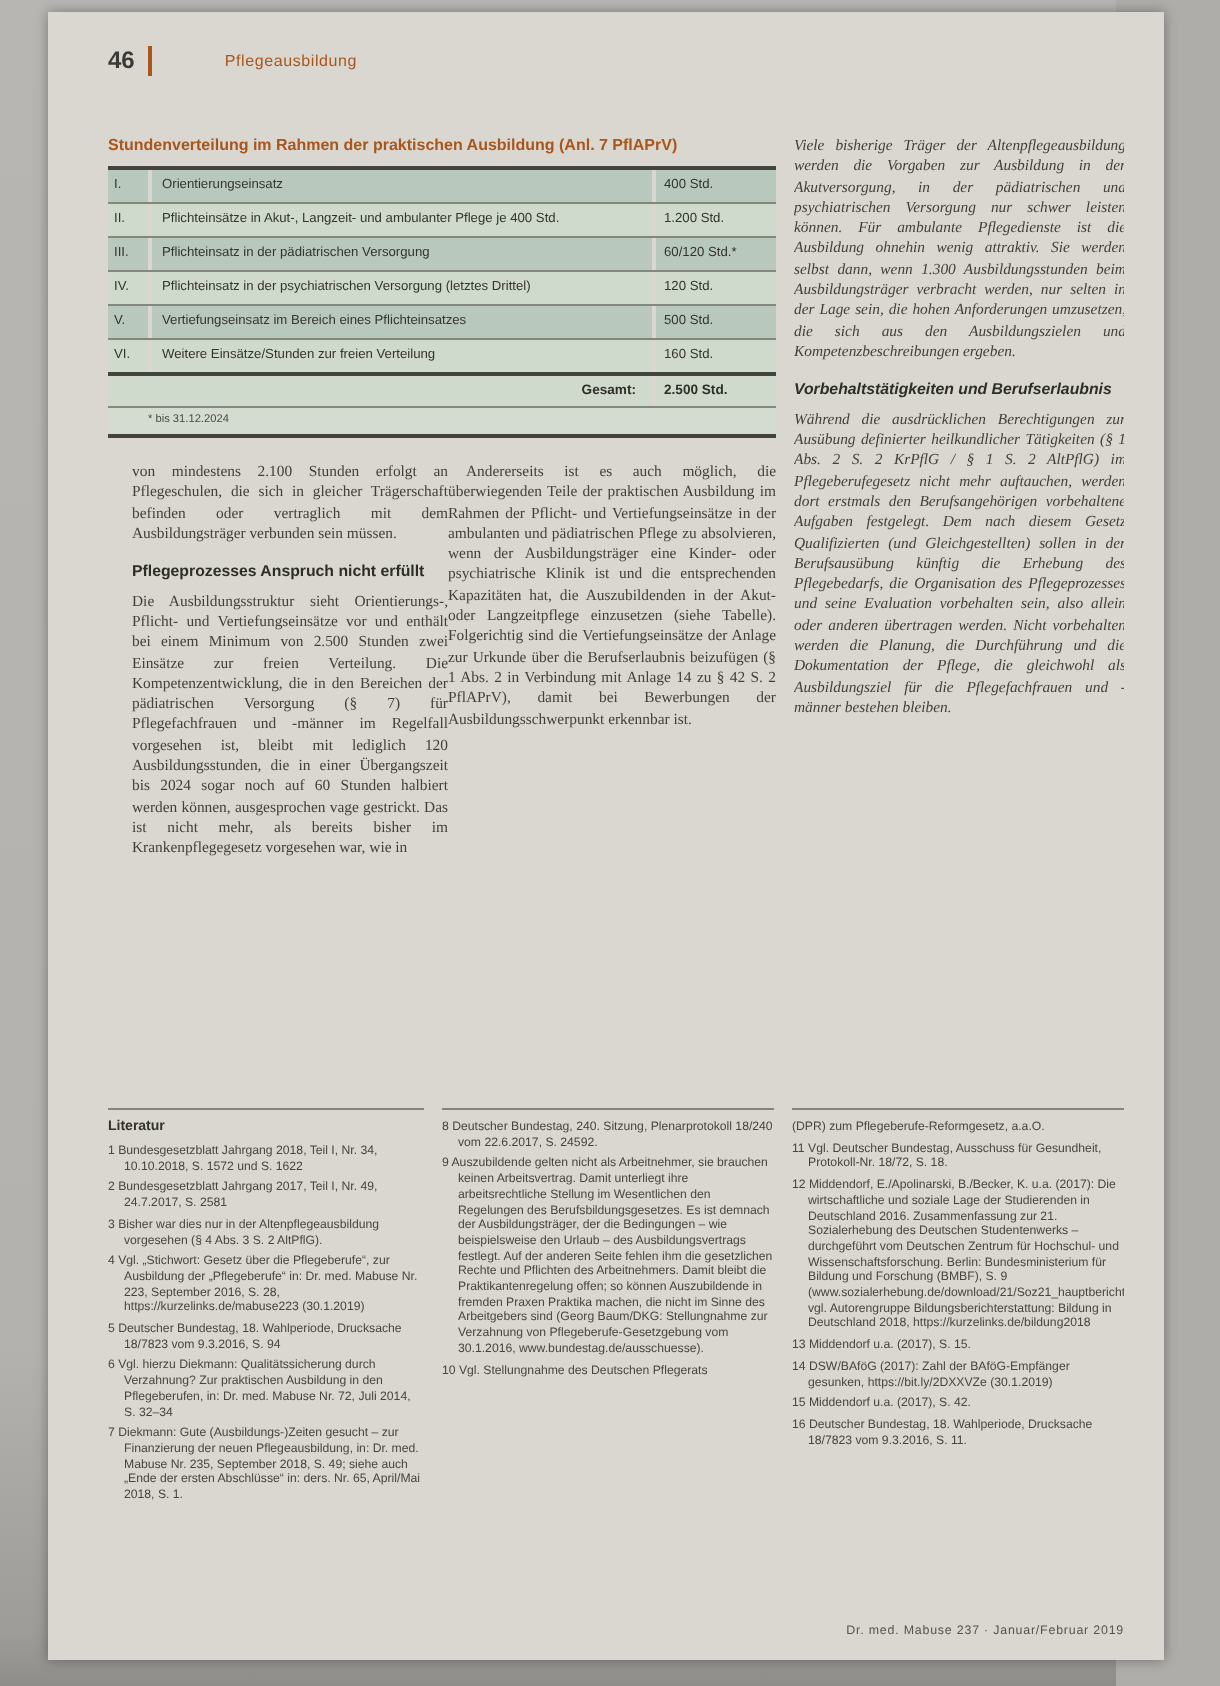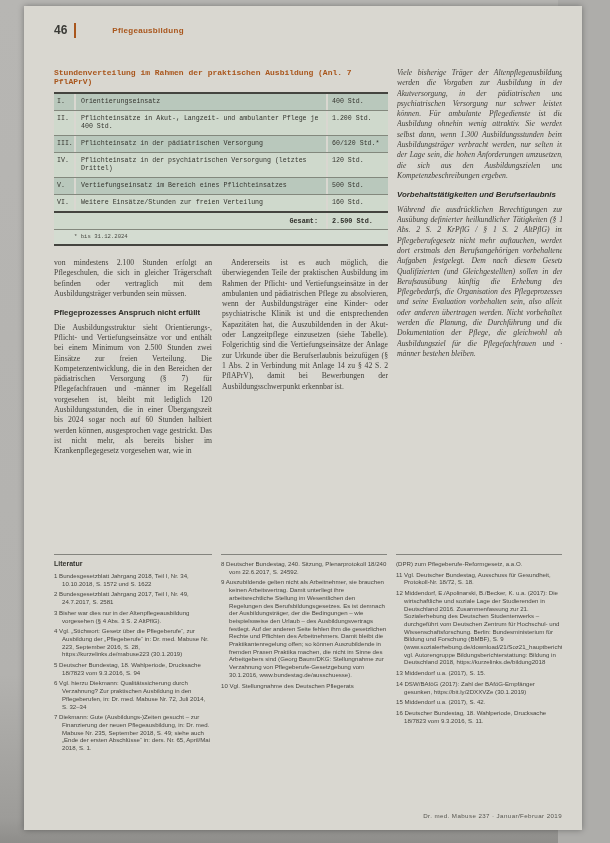--- a/index.html
+++ b/index.html
@@ -7,33 +7,33 @@
   .scan{position:relative;width:558px;height:843px;background:linear-gradient(180deg,#b7b6b3 0%,#b3b2af 80%,#9d9c99 97%,#8e8d8a 100%);}
   .paper{position:absolute;left:24px;top:6px;width:558px;height:824px;background:#d9d7d0;box-shadow:0 0 6px rgba(0,0,0,.35);box-sizing:border-box;padding:14px 20px 8px 30px;}
   
   .artifact-strip{position:absolute;left:24px;top:640px;width:11px;height:186px;background:#cfc884;opacity:.55;}
   .artifact-square{position:absolute;left:38px;top:810px;width:18px;height:16px;background:#ded98f;opacity:.6;}
 
   
   .page-header{display:flex;align-items:center;height:20px;margin-bottom:28px;}
   .page-num{font-size:12px;font-weight:bold;color:#3a3a36;margin-right:7px;}
   .header-bar{width:2px;height:15px;background:#a9561c;margin-right:8px;}
-  .section-label{font-size:8px;font-weight:bold;color:#a9561c;letter-spacing:.3px;padding-left:28px;}
+  .section-label{font-size:8px;font-weight:normal;color:#a9561c;letter-spacing:.3px;padding-left:28px;}
 
   
   .body-grid{display:flex;gap:9px;height:478px;overflow:hidden;}
   .left-two{width:334px;flex:none;display:flex;flex-direction:column;}
-  .two-cols{display:flex;gap:10px;flex:1;overflow:hidden;}
+  .two-cols{display:flex;flex:1;overflow:hidden;margin-left:12px;}
   .col{overflow:hidden;}
   .col-left{width:158px;flex:none;}
   .col-mid{flex:1;}
   .col-right{width:166px;flex:none;overflow:hidden;font-style:italic;}
 
   
-  .table-block{margin-bottom:12px;font-family:Liberation Mono, monospace;}
+  .table-block{margin-bottom:12px;}
   .table-title{font-size:8px;font-weight:bold;color:#a9561c;margin-bottom:6px;}
   .htable{border-top:2px solid #44443f;}
   .trow{display:flex;align-items:stretch;font-size:6.6px;color:#35352f;line-height:8px;}
   .trow + .trow{border-top:1px solid #83887d;}
   .htable .trow:nth-of-type(odd){background:#b9c8bc;}
   .htable .trow:nth-of-type(even){background:#cfd9cc;}
   .tnum{width:15px;flex:none;padding:4px 2px 4px 3px;border-right:2px solid #d9d7d0;}
   .tlabel{flex:1;padding:4px 5px;border-right:2px solid #d9d7d0;}
   .tvalue{width:52px;flex:none;padding:4px 4px;}
   .total-row{display:flex;background:#cfd9cc;border-top:2px solid #44443f;font-size:6.8px;color:#2f2f2a;}

